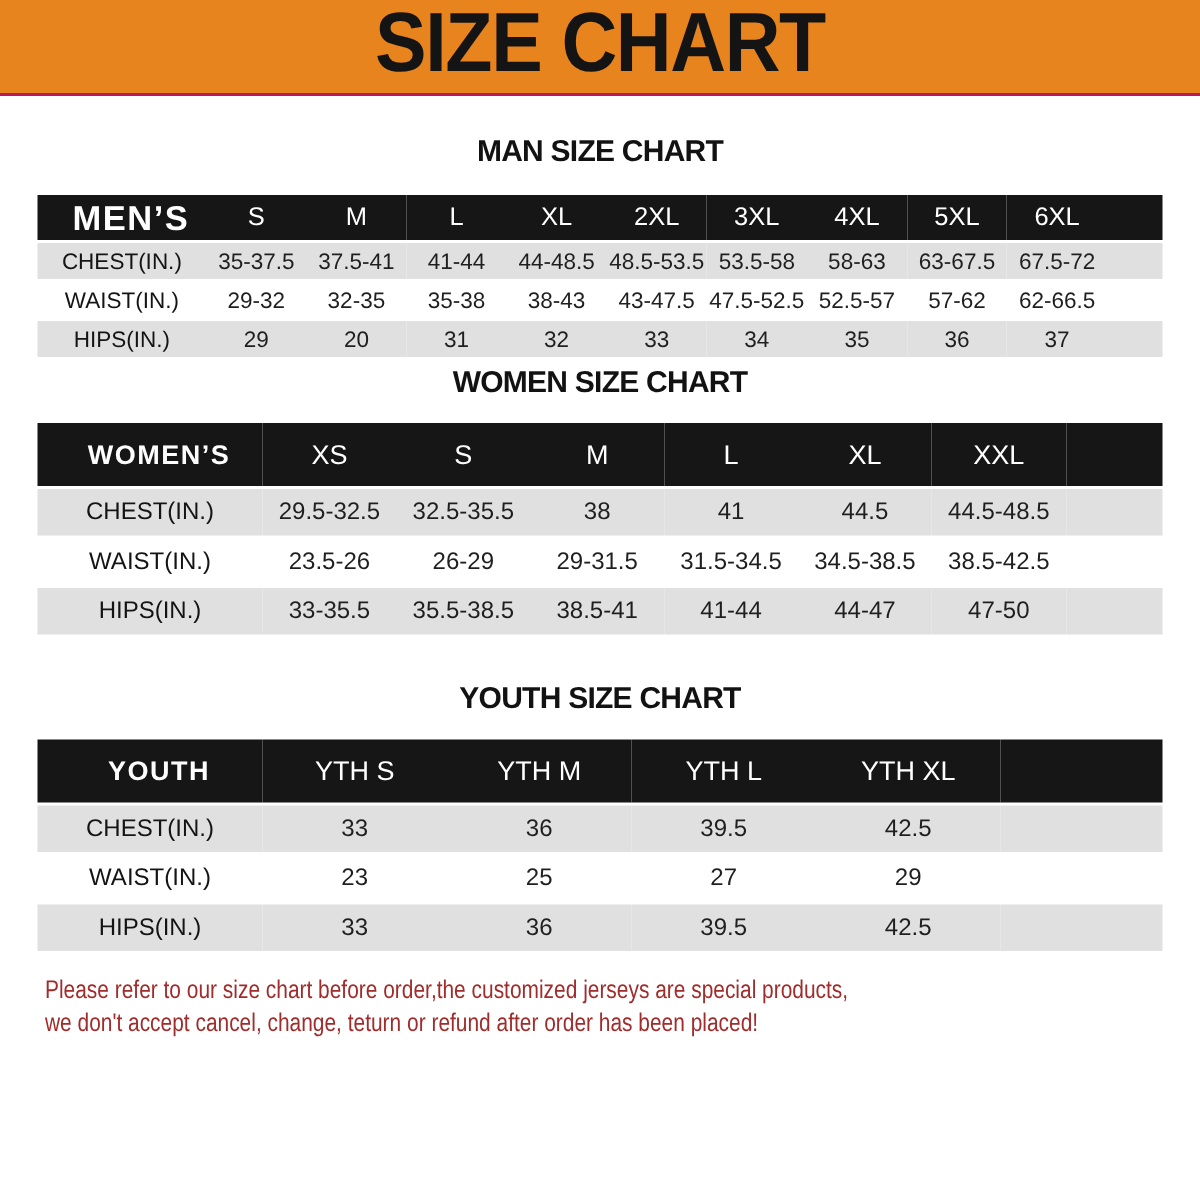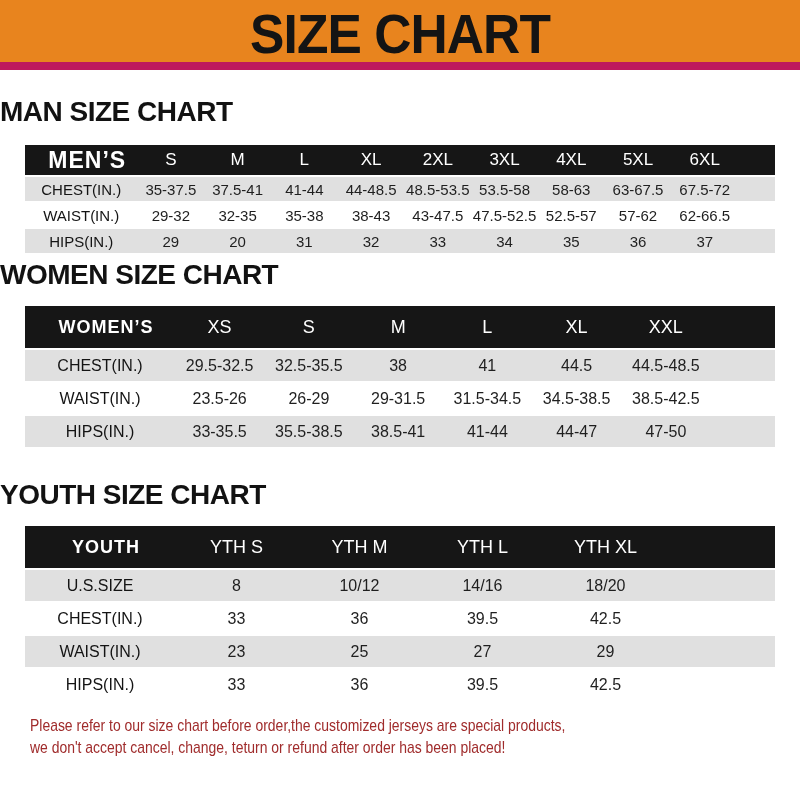--- a/index.html
+++ b/index.html
@@ -8,37 +8,37 @@
     width: 800px;
     height: 800px;
     background: #ffffff;
     font-family: "Liberation Sans", sans-serif;
     overflow: hidden;
   }
   .banner {
     width: 100%;
     height: 62px;
     background: #E8841E;
-    border-bottom: 8px solid #be185d;
+    border-bottom: 2px solid #be185d;
     display: flex;
-    align-items: flex-end;
+    align-items: flex-start;
     justify-content: center;
   }
   .banner-title {
     font-size: 56px;
     font-weight: 800;
     color: #141414;
     letter-spacing: -1px;
     transform: scaleX(0.92);
     line-height: 1;
     white-space: nowrap;
   }
   .section-heading {
-    text-align: left;
-    font-size: 28px;
+    text-align: center;
+    font-size: 20px;
     font-weight: 800;
     color: #121212;
     letter-spacing: -0.5px;
     margin: 0;
     white-space: nowrap;
   }
   #man-heading   { margin-top: 26px; margin-bottom: 15px; }
   #women-heading { margin-top: 4px; margin-bottom: 13px; }
   #youth-heading { margin-top: 30px; margin-bottom: 13px; }
 
@@ -254,28 +254,20 @@
       <th class="corner">YOUTH</th>
       <th>YTH S</th>
       <th>YTH M</th>
       <th>YTH L</th>
       <th>YTH XL</th>
       <th></th>
     </tr>
   </thead>
   <tbody>
     <tr>
-      <td class="row-label">U.S.SIZE</td>
-      <td>8</td>
-      <td>10/12</td>
-      <td>14/16</td>
-      <td>18/20</td>
-      <td></td>
-    </tr>
-    <tr>
       <td class="row-label">CHEST(IN.)</td>
       <td>33</td>
       <td>36</td>
       <td>39.5</td>
       <td>42.5</td>
       <td></td>
     </tr>
     <tr>
       <td class="row-label">WAIST(IN.)</td>
       <td>23</td>

